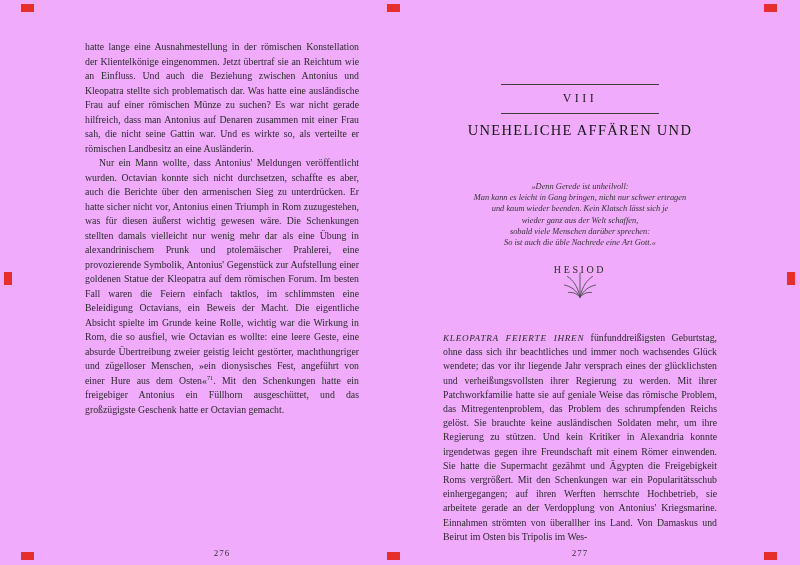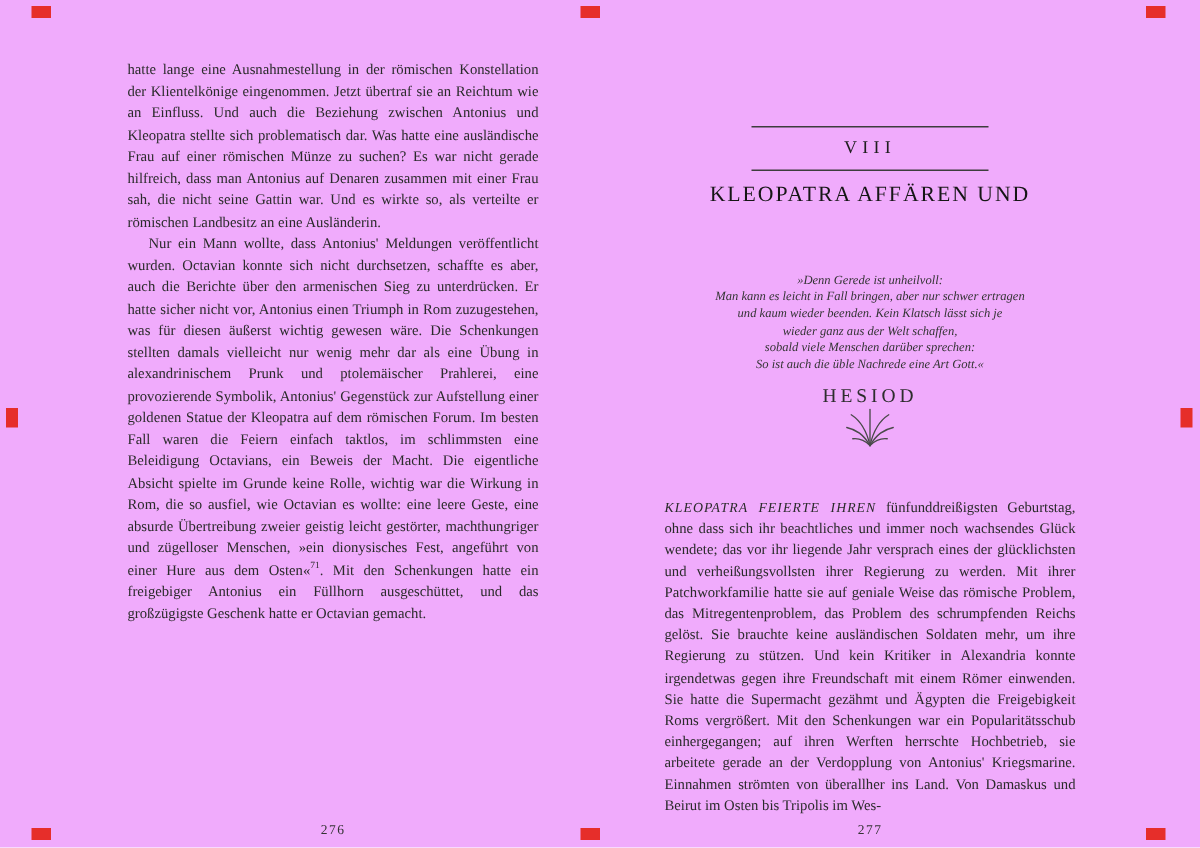--- a/index.html
+++ b/index.html
@@ -50,22 +50,22 @@
     font-size:14.5px; line-height:18.5px; letter-spacing:1.3px; color:#161616;
   }
   .chapter-title span { display:block; }
 
   .epigraph {
     position:absolute; left:443px; top:181px; width:274px; text-align:center;
     font-style:italic; font-size:8.4px; line-height:11.2px; color:#343434;
   }
   .epigraph .eline { display:block; }
   .attribution {
-    display:block; margin-top:10px; font-style:normal;
-    font-size:13px; letter-spacing:2.6px; color:#2d2d2d;
+    display:block; margin-top:16px; font-style:normal;
+    font-size:10px; letter-spacing:2.6px; color:#2d2d2d;
   }
   .ornament { position:absolute; left:443px; top:272px; width:274px; text-align:center; }
   .lead { font-size:9.2px; letter-spacing:0.7px;font-style:italic; }
 </style>
 </head>
 <body>
 
 <div class="canvas">
 
   <div class="crop h tl"></div>
@@ -87,26 +87,26 @@
   </div>
   <div class="pagenum pl">276</div>
 
   <div class="chapter-head">
     <div class="rule"></div>
     <div class="chapter-number">VIII</div>
     <div class="rule"></div>
   </div>
 
   <div class="chapter-title">
-    <span>KLEOPATRA AFFÄREN UND</span>
+    <span>UNEHELICHE AFFÄREN UND</span>
   </div>
 
   <div class="epigraph">
     <span class="eline">»Denn Gerede ist unheilvoll:</span>
-    <span class="eline">Man kann es leicht in Fall bringen, aber nur schwer ertragen</span>
+    <span class="eline">Man kann es leicht in Gang bringen, nicht nur schwer ertragen</span>
     <span class="eline">und kaum wieder beenden. Kein Klatsch lässt sich je</span>
     <span class="eline">wieder ganz aus der Welt schaffen,</span>
     <span class="eline">sobald viele Menschen darüber sprechen:</span>
     <span class="eline">So ist auch die üble Nachrede eine Art Gott.«</span>
     <span class="attribution">HESIOD</span>
   </div>
 
   <div class="ornament">
     <svg width="34" height="26" viewBox="0 0 34 26" aria-hidden="true">
       <g stroke="#4a4a4a" fill="none" stroke-width="0.9" stroke-linecap="round">

